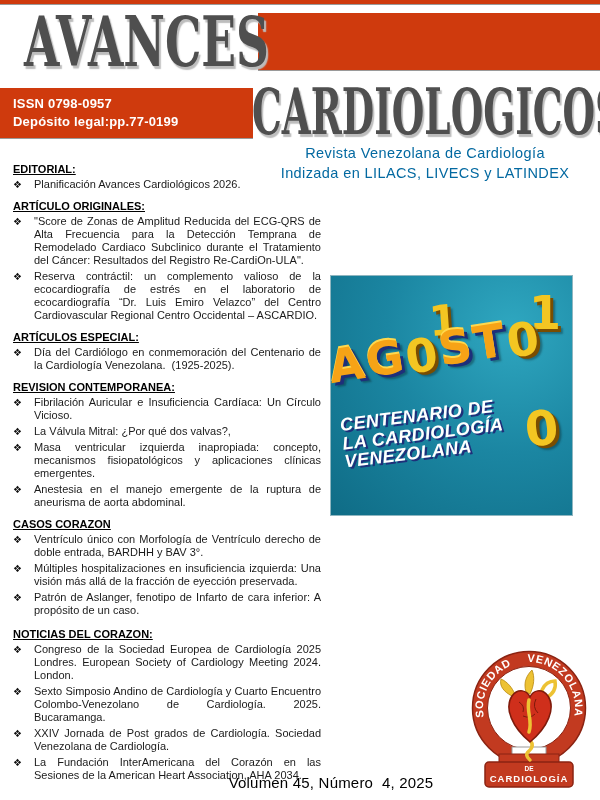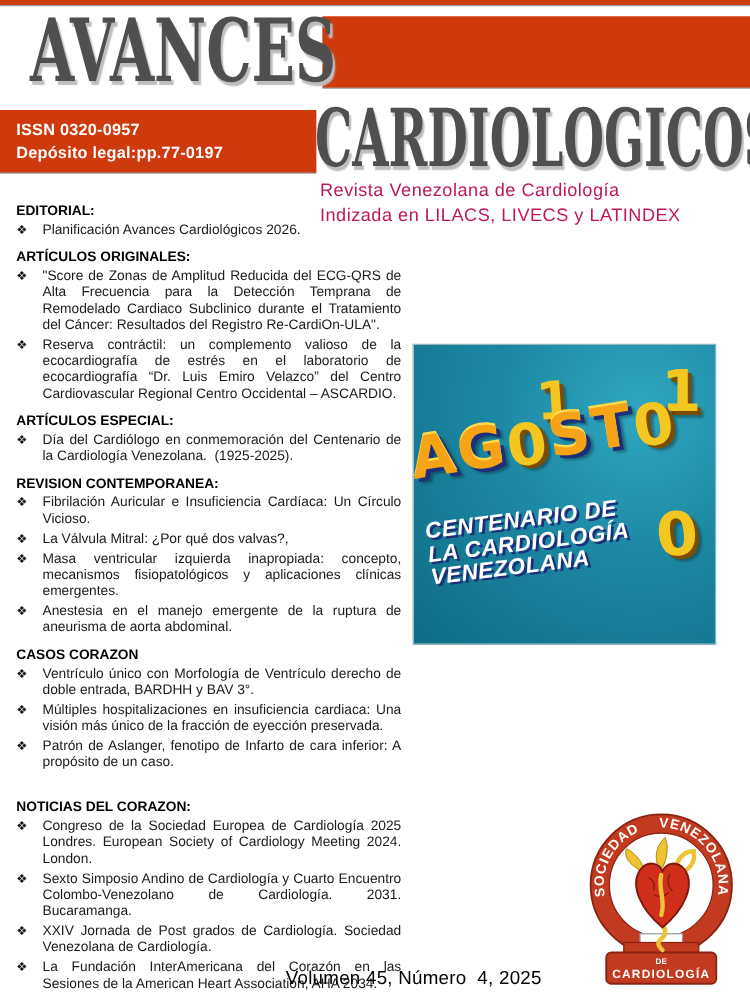--- a/index.html
+++ b/index.html
@@ -15,28 +15,28 @@
     white-space:nowrap;text-shadow:2px 2px 1px #bdbdbd;z-index:3;transform-origin:left top;
   }
   .title-avances{left:24px;top:1px;font-size:48px;transform:scale(0.95,1.45);}
   .title-cardiologicos{left:252px;top:75px;font-size:44px;transform:scale(0.85,1.45);}
   .issn-box{
     position:absolute;left:0;top:88px;width:253px;height:50px;background:#cf3a0d;
     box-shadow:0 1px 0 #9a9a9a;box-sizing:border-box;padding:7px 0 0 13px;
   }
   .issn-box div{color:#ffffff;font-weight:bold;font-size:13px;line-height:18px;letter-spacing:.2px;}
   .tagline{
-    position:absolute;left:256px;top:143px;width:338px;
-    color:#be185d;font-size:14.5px;line-height:1.4;letter-spacing:.4px;white-space:nowrap;
+    position:absolute;left:256px;top:143px;width:338px;text-align:center;
+    color:#0369a1;font-size:14.5px;line-height:1.4;letter-spacing:.4px;white-space:nowrap;
   }
   
   .toc{position:absolute;left:13px;top:162px;width:308px;}
   .section{margin-bottom:8px;}
-  .section.last-section{margin-top:22px;}
-  .heading{font-size:11px;line-height:14px;font-weight:bold;color:#000;margin-bottom:2px;}
+  .section.last-section{margin-top:10px;}
+  .heading{font-size:11px;line-height:14px;font-weight:bold;color:#000;text-decoration:underline;margin-bottom:2px;}
   .item{display:flex;margin-bottom:3px;}
   .bullet{flex:0 0 21px;width:21px;font-size:10px;line-height:13px;color:#111;}
   .item-text{flex:1;font-size:11px;line-height:13px;text-align:justify;color:#1a1a1a;}
   
   .poster{
     position:absolute;left:330px;top:275px;width:243px;height:241px;overflow:hidden;
     background:radial-gradient(circle at 75% 22%, #2fa7c0 0%, #1b86a2 48%, #0f6c86 100%);
     border:1px solid #8fb6c0;box-sizing:border-box;
   }
   .ag-word{
@@ -67,40 +67,40 @@
 </style>
 </head>
 <body>
 
 <div class="top-bar"></div>
 
 <div class="masthead-title title-avances">AVANCES</div>
 <div class="red-block-right"></div>
 
 <div class="issn-box">
-  <div>ISSN 0320-0957</div>
-  <div>Depósito legal:pp.77-0197</div>
+  <div>ISSN 0798-0957</div>
+  <div>Depósito legal:pp.77-0199</div>
 </div>
 <div class="masthead-title title-cardiologicos">CARDIOLOGICOS</div>
 
 <div class="tagline">
   <div>Revista Venezolana de Cardiología</div>
   <div>Indizada en LILACS, LIVECS y LATINDEX</div>
 </div>
 
 <div class="toc">
     <div class="section">
       <div class="heading">EDITORIAL:</div>
       <div class="item">
         <span class="bullet">❖</span>
         <span class="item-text">Planificación Avances Cardiológicos 2026.</span>
       </div>
     </div>
     <div class="section">
-      <div class="heading">ARTÍCULOS ORIGINALES:</div>
+      <div class="heading">ARTÍCULO ORIGINALES:</div>
       <div class="item">
         <span class="bullet">❖</span>
         <span class="item-text">"Score de Zonas de Amplitud Reducida del ECG-QRS de Alta Frecuencia para la Detección Temprana de Remodelado Cardiaco Subclinico durante el Tratamiento del Cáncer: Resultados del Registro Re-CardiOn-ULA".</span>
       </div>
       <div class="item">
         <span class="bullet">❖</span>
         <span class="item-text">Reserva contráctil: un complemento valioso de la ecocardiografía de estrés en el laboratorio de ecocardiografía “Dr. Luis Emiro Velazco” del Centro Cardiovascular Regional Centro Occidental – ASCARDIO.</span>
       </div>
     </div>
     <div class="section">
@@ -130,36 +130,36 @@
       </div>
     </div>
     <div class="section">
       <div class="heading">CASOS CORAZON</div>
       <div class="item">
         <span class="bullet">❖</span>
         <span class="item-text">Ventrículo único con Morfología de Ventrículo derecho de doble entrada, BARDHH y BAV 3°.</span>
       </div>
       <div class="item">
         <span class="bullet">❖</span>
-        <span class="item-text">Múltiples hospitalizaciones en insuficiencia cardiaca: Una visión más único de la fracción de eyección preservada.</span>
+        <span class="item-text">Múltiples hospitalizaciones en insuficiencia izquierda: Una visión más allá de la fracción de eyección preservada.</span>
       </div>
       <div class="item">
         <span class="bullet">❖</span>
         <span class="item-text">Patrón de Aslanger, fenotipo de Infarto de cara inferior: A propósito de un caso.</span>
       </div>
     </div>
     <div class="section last-section">
       <div class="heading">NOTICIAS DEL CORAZON:</div>
       <div class="item">
         <span class="bullet">❖</span>
         <span class="item-text">Congreso de la Sociedad Europea de Cardiología 2025 Londres. European Society of Cardiology Meeting 2024. London.</span>
       </div>
       <div class="item">
         <span class="bullet">❖</span>
-        <span class="item-text">Sexto Simposio Andino de Cardiología y Cuarto Encuentro Colombo-Venezolano de Cardiología. 2031. Bucaramanga.</span>
+        <span class="item-text">Sexto Simposio Andino de Cardiología y Cuarto Encuentro Colombo-Venezolano de Cardiología. 2025. Bucaramanga.</span>
       </div>
       <div class="item">
         <span class="bullet">❖</span>
         <span class="item-text">XXIV Jornada de Post grados de Cardiología. Sociedad Venezolana de Cardiología.</span>
       </div>
       <div class="item">
         <span class="bullet">❖</span>
         <span class="item-text">La Fundación InterAmericana del Corazón en las Sesiones de la American Heart Association, AHA 2034.</span>
       </div>
     </div>

